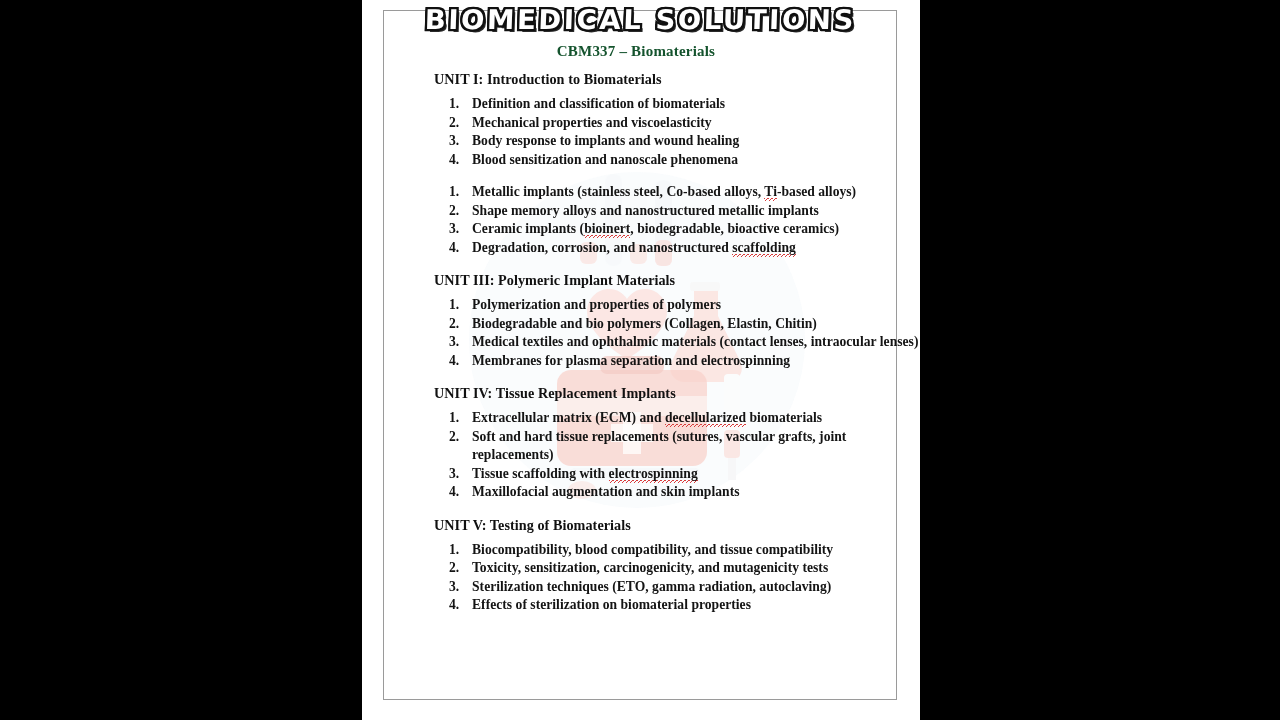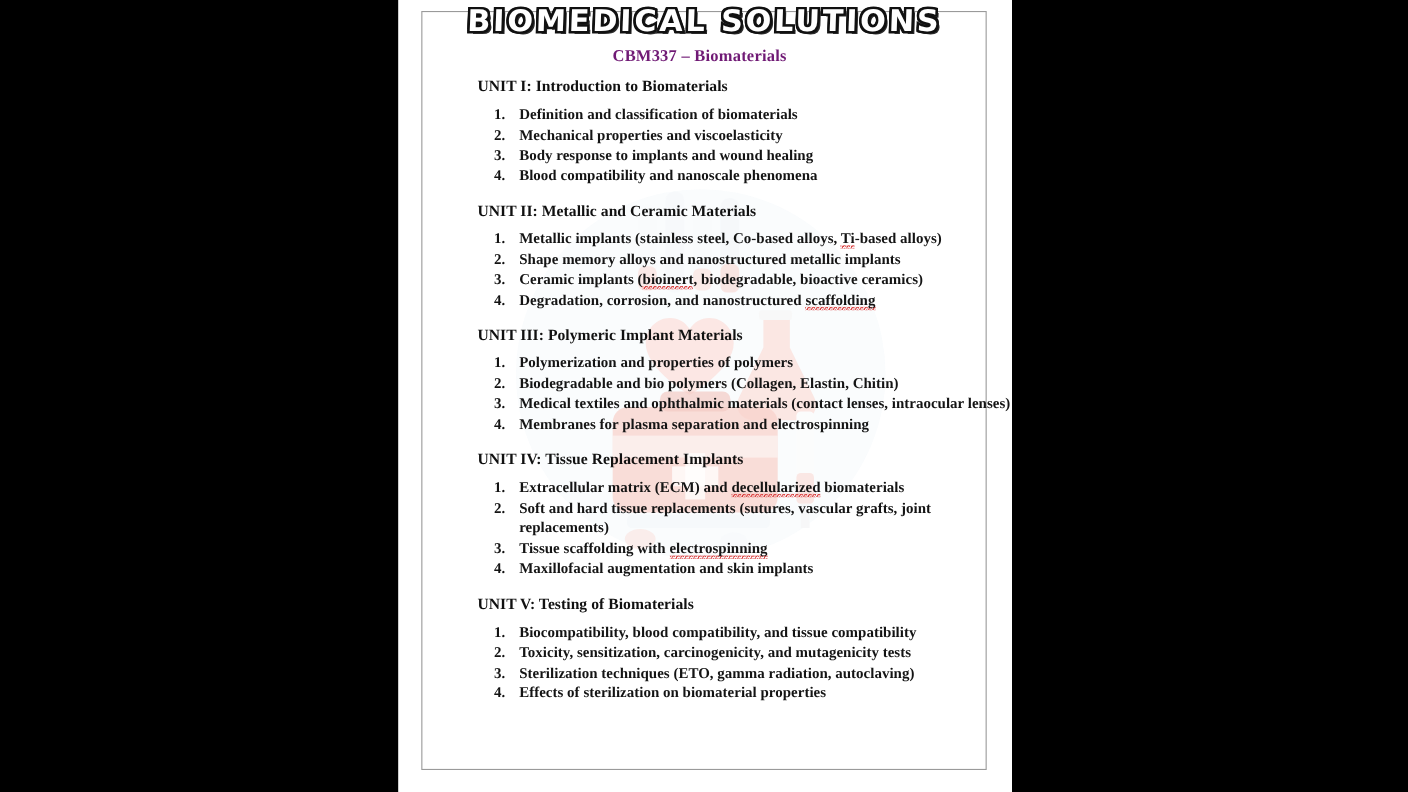--- a/index.html
+++ b/index.html
@@ -96,21 +96,21 @@
 
   #subtitle {
     position: absolute;
     left: 0;
     top: 33px;
     width: 506px;
     text-align: center;
     font-family: "Liberation Serif", serif;
     font-weight: bold;
     font-size: 15px;
-    color: #701a75;
+    color: #14532d;
     letter-spacing: 0.2px;
     z-index: 5;
   }
 
   #body-area {
     position: absolute;
     left: 9px;
     top: 60px;
     width: 496px;
     z-index: 4;
@@ -220,25 +220,24 @@
       <div id="subtitle">CBM337 – Biomaterials</div>
 
       <div id="body-area">
 
       <div class="unit-block">
             <div class="unit-heading">UNIT I: Introduction to Biomaterials</div>
             <ul class="unit-list">
               <li><span class="num">1.</span><span>Definition and classification of biomaterials</span></li>
               <li><span class="num">2.</span><span>Mechanical properties and viscoelasticity</span></li>
               <li><span class="num">3.</span><span>Body response to implants and wound healing</span></li>
-              <li><span class="num">4.</span><span>Blood compatibility and nanoscale phenomena</span></li>
-            </ul>
-          </div>
-          <div class="unit-block">
-            <div class="unit-heading">UNIT II: Metallic and Ceramic Materials</div>
+              <li><span class="num">4.</span><span>Blood sensitization and nanoscale phenomena</span></li>
+            </ul>
+          </div>
+          <div class="unit-block">
             <ul class="unit-list">
               <li><span class="num">1.</span><span>Metallic implants (stainless steel, Co-based alloys, </span><span class="sp">Ti</span><span>-based alloys)</span></li>
               <li><span class="num">2.</span><span>Shape memory alloys and nanostructured metallic implants</span></li>
               <li><span class="num">3.</span><span>Ceramic implants (</span><span class="sp">bioinert</span><span>, biodegradable, bioactive ceramics)</span></li>
               <li><span class="num">4.</span><span>Degradation, corrosion, and nanostructured </span><span class="sp">scaffolding</span><span></span></li>
             </ul>
           </div>
           <div class="unit-block">
             <div class="unit-heading">UNIT III: Polymeric Implant Materials</div>
             <ul class="unit-list">

